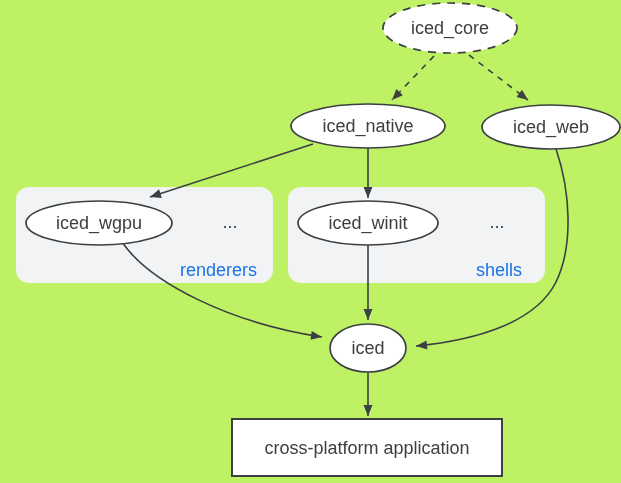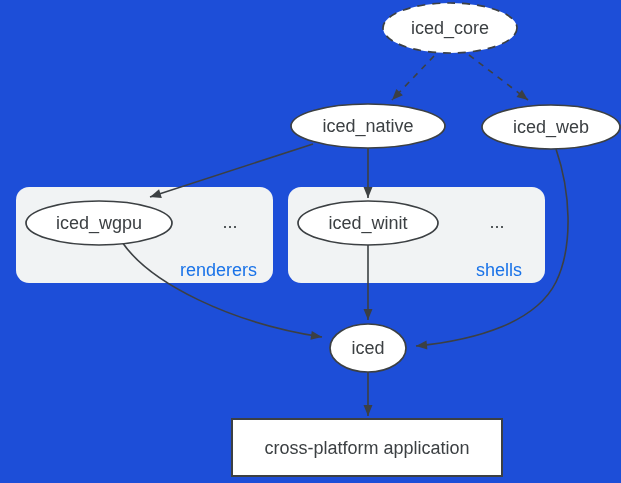--- a/index.html
+++ b/index.html
@@ -5,21 +5,21 @@
   html, body {
     margin: 0;
     padding: 0;
     background: #ffffff;
     font-family: "Liberation Sans", sans-serif;
   }
   .canvas {
     position: relative;
     width: 621px;
     height: 483px;
-    background: #1d4ed8;
+    background: #bef264;
     overflow: hidden;
   }
   svg { display: block; }
   .group-box {
     fill: #f1f3f4;
     stroke: none;
   }
   .edge {
     fill: none;
     stroke: #3c4043;

